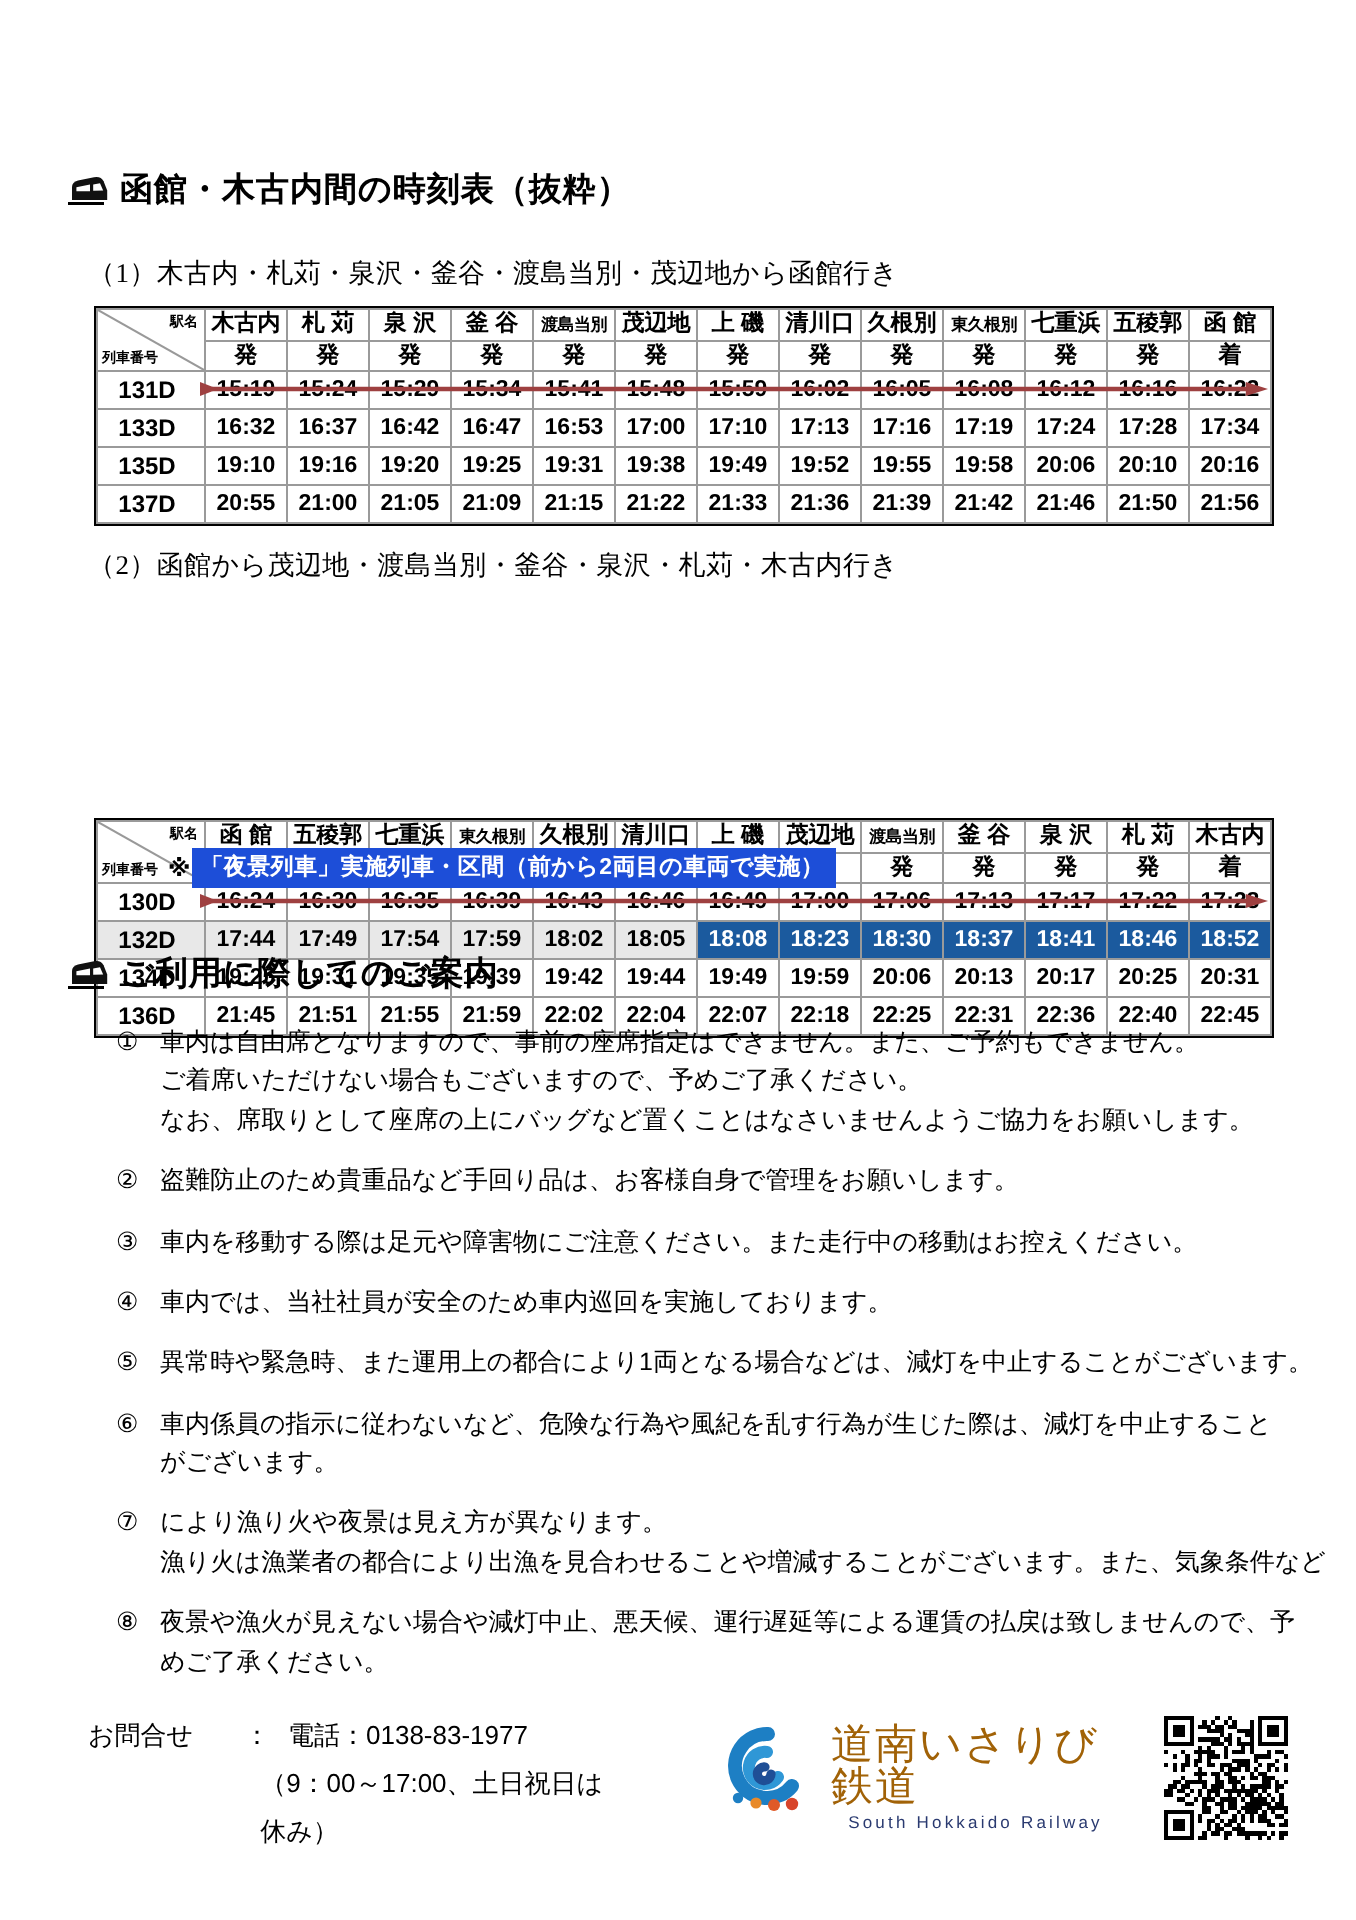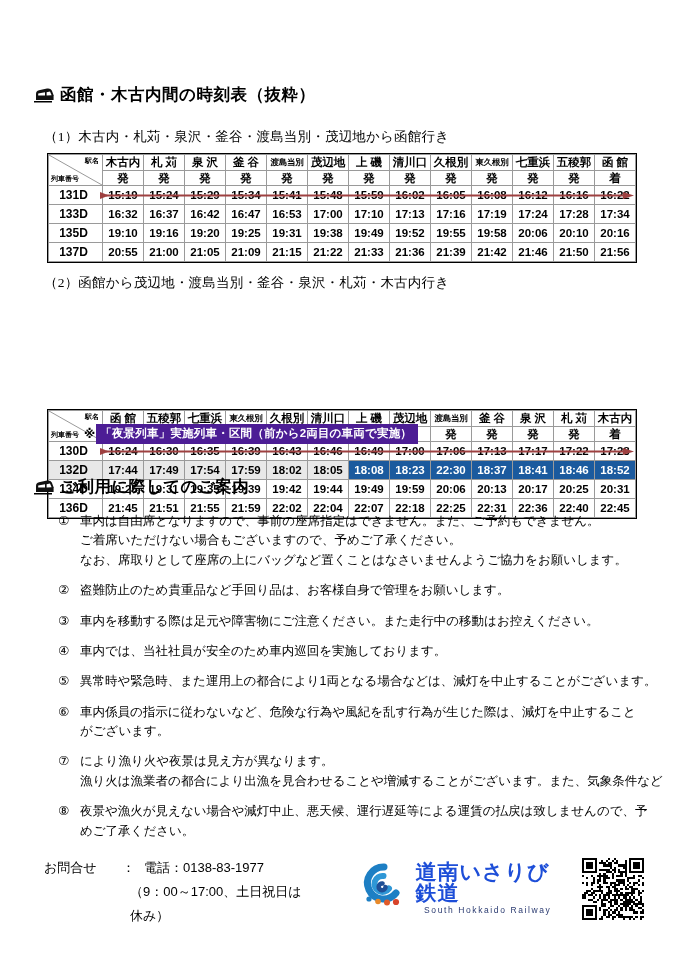--- a/index.html
+++ b/index.html
@@ -37,38 +37,38 @@
   .corner .eki{position:absolute;top:1px;right:3px;font-size:7px;font-weight:bold;}
   .corner .ban{position:absolute;bottom:1px;left:2px;font-size:7px;font-weight:bold;}
   .corner svg{position:absolute;inset:0;width:100%;height:100%;}
   .row-hl{background:#e8e8e8 !important;}
   td.blue{background:#1b5a9e !important;color:#ffffff !important;}
   .arrow-band{position:absolute;height:7px;pointer-events:none;}
 
   
   .note{display:flex;align-items:center;font-size:11.5px;font-weight:bold;}
   .note .mark{margin-right:1px;}
-  .note .band{background:#4c1d95;color:#fff;padding:2px 6px 3px 4px;letter-spacing:.2px;}
+  .note .band{background:#1d4ed8;color:#fff;padding:2px 6px 3px 4px;letter-spacing:.2px;}
 
   
   .guide{font-size:12.5px;line-height:1.55;}
   .g-item{display:flex;margin-bottom:11px;}
   .g-no{width:22px;flex:none;font-size:12.5px;}
   .g-body{flex:1;}
   .g-line{white-space:nowrap;}
 
   
   .footer{display:flex;align-items:flex-start;}
   .contact{font-size:13px;line-height:1.85;}
   .c-row{display:flex;}
   .c-lab{width:78px;}
   .c-col{width:22px;}
   .logo-box{display:flex;align-items:center;gap:6px;}
   .logo-text{display:flex;flex-direction:column;line-height:1;}
-  .logo-jp{font-size:21px;font-weight:bold;color:#1d4ed8;letter-spacing:1px;}
+  .logo-jp{font-size:21px;font-weight:normal;color:#a16207;letter-spacing:1px;}
   .logo-en{font-size:8.5px;color:#2a3a70;letter-spacing:1.6px;margin-top:3px;text-align:center;}
   .qr{width:62px;height:62px;}
 </style>
 </head>
 <body>
 
 <div class="page">
 
   <div style="position:absolute;left:33px;top:44px;" class="sec-head">
     <span class="train-icon">
@@ -268,21 +268,21 @@
           <tr>
             <td class="num time row-hl">132D</td>
             <td class="time row-hl">17:44</td>
             <td class="time row-hl">17:49</td>
             <td class="time row-hl">17:54</td>
             <td class="time row-hl">17:59</td>
             <td class="time row-hl">18:02</td>
             <td class="time row-hl">18:05</td>
             <td class="time blue">18:08</td>
             <td class="time blue">18:23</td>
-            <td class="time blue">22:30</td>
+            <td class="time blue">18:30</td>
             <td class="time blue">18:37</td>
             <td class="time blue">18:41</td>
             <td class="time blue">18:46</td>
             <td class="time blue">18:52</td>
           </tr>
           <tr>
             <td class="num time">134D</td>
             <td class="time">19:25</td>
             <td class="time">19:31</td>
             <td class="time">19:35</td>

